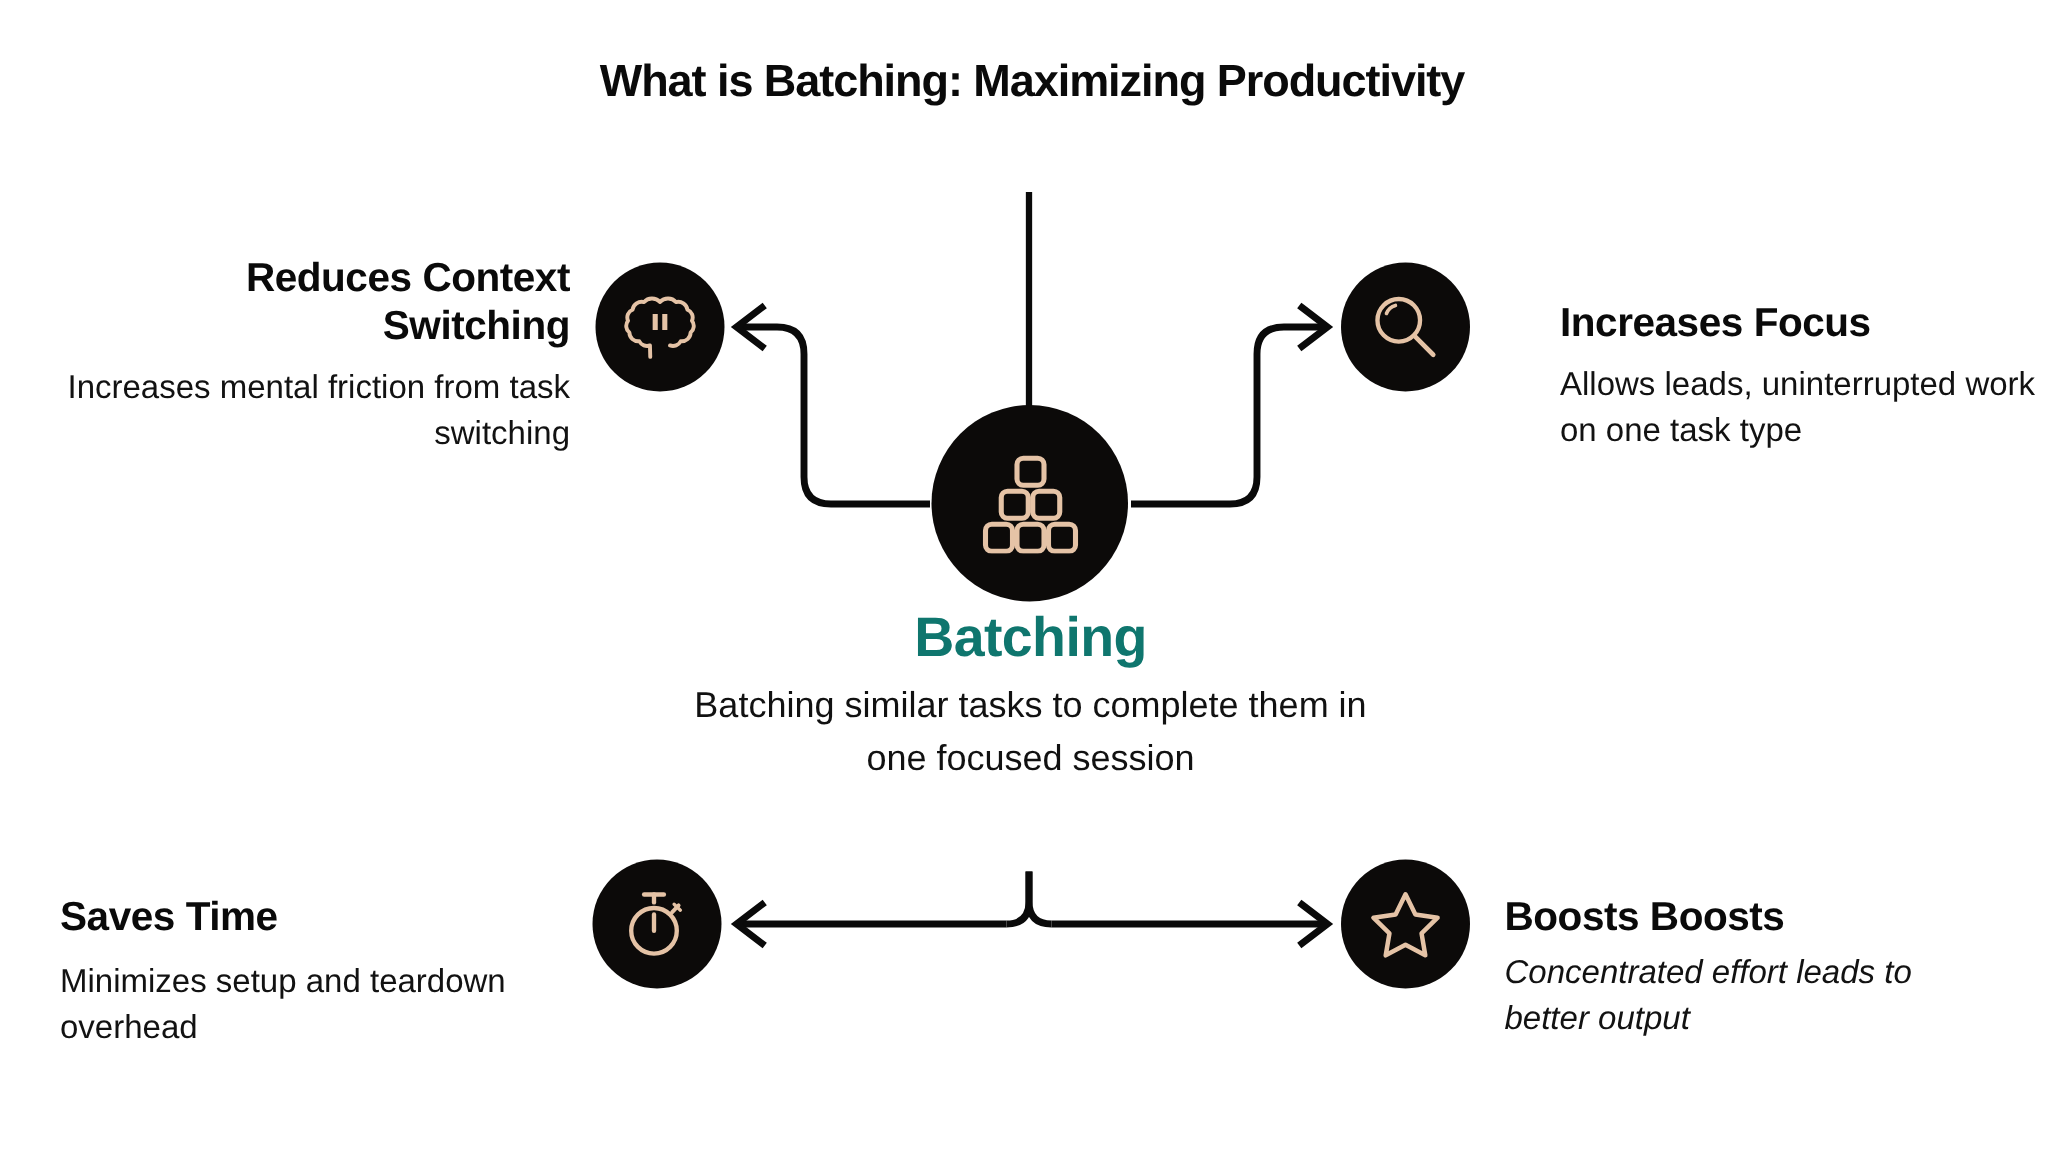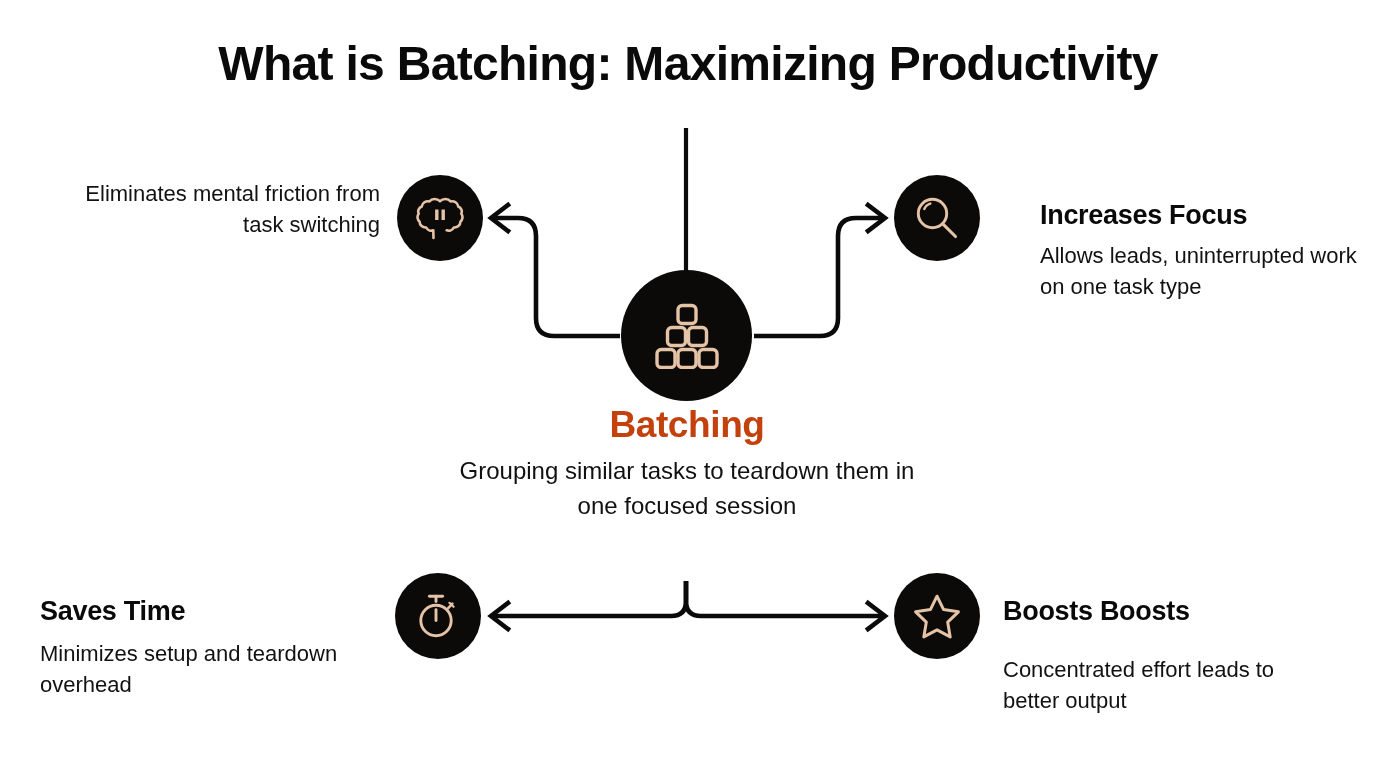--- a/index.html
+++ b/index.html
@@ -26,21 +26,21 @@
     background: #ffffff;
   }
 
   
   #page-title {
     position: absolute;
     top: 38px;
     left: 0;
     width: 1376px;
     text-align: center;
-    font-size: 48px;
+    font-size: 30px;
     font-weight: 700;
     letter-spacing: -0.7px;
     color: #0a0a0a;
     line-height: 1.1;
     white-space: nowrap;
   }
 
   
   #connectors {
     position: absolute;
@@ -86,21 +86,21 @@
     left: 448px;
     top: 404px;
     width: 478px;
     text-align: center;
   }
 
   #center-title {
     font-size: 37px;
     font-weight: 700;
     letter-spacing: -0.4px;
-    color: #c2410c;
+    color: #0f766e;
     line-height: 1.12;
   }
 
   #center-desc {
     margin-top: 9px;
     font-size: 24px;
     font-weight: 400;
     line-height: 1.42;
     color: #111111;
   }
@@ -145,21 +145,21 @@
     width: 335px;
   }
   #block-time .leaf-desc { margin-top: 10px; }
 
   #block-quality {
     left: 1003px;
     top: 596px;
     width: 330px;
     text-align: left;
   }
-  #block-quality .leaf-desc { margin-top: 26px; }
+  #block-quality .leaf-desc { margin-top: 4px; font-style: italic; }
 </style>
 </head>
 <body>
 
 <div id="canvas">
 
   <h1 id="page-title">What is Batching: Maximizing Productivity</h1>
 
   <svg id="connectors" viewBox="0 0 1376 768" width="1376" height="768" fill="none" xmlns="http://www.w3.org/2000/svg">
 
@@ -190,33 +190,34 @@
       <rect x="37.5" y="24.5" width="18" height="18" rx="4.2" stroke="#e5c3a6" stroke-width="3.4"></rect>
 
       <rect x="6" y="46.5" width="18" height="18" rx="4.2" stroke="#e5c3a6" stroke-width="3.4"></rect>
       <rect x="27" y="46.5" width="18" height="18" rx="4.2" stroke="#e5c3a6" stroke-width="3.4"></rect>
       <rect x="48" y="46.5" width="18" height="18" rx="4.2" stroke="#e5c3a6" stroke-width="3.4"></rect>
     </svg>
   </div>
 
   <div id="center-label-block">
     <div id="center-title">Batching</div>
-    <div id="center-desc">Grouping similar tasks to teardown them in one focused session</div>
+    <div id="center-desc">Batching similar tasks to complete them in one focused session</div>
   </div>
 
   <div class="node-circle satellite" id="circle-reduce">
     <svg class="node-icon" width="48" height="44" viewBox="0 0 48 44" fill="none" xmlns="http://www.w3.org/2000/svg">
       <path d="M24 5.2c-3.0-3.0-8.0-2.9-10.6 0.2-3.6-0.9-7.2 1.5-7.7 5.1-2.9 1.1-4.3 4.5-3.0 7.3-1.9 2.4-1.5 6.0 0.9 7.9 0.0 3.5 3.1 6.2 6.6 5.8 1.3 2.6 4.4 3.8 7.1 2.8l0.2 7.6" stroke="#e5c3a6" stroke-width="2.6" stroke-linecap="round" stroke-linejoin="round"></path>
       <path d="M24 5.2c3.0-3.0 8.0-2.9 10.6 0.2 3.6-0.9 7.2 1.5 7.7 5.1 2.9 1.1 4.3 4.5 3.0 7.3 1.9 2.4 1.5 6.0-0.9 7.9 0.0 3.5-3.1 6.2-6.6 5.8-1.3 2.6-4.4 3.8-7.1 2.8" stroke="#e5c3a6" stroke-width="2.6" stroke-linecap="round" stroke-linejoin="round"></path>
       <path d="M20.8 13.4v10.6M27.2 13.4v10.6" stroke="#e5c3a6" stroke-width="3.4" stroke-linecap="butt"></path>
     </svg>
   </div>
 
   <div class="leaf-block" id="block-reduce">
-    <div class="leaf-desc">Eliminates mental friction from task switching</div>
+    <div class="leaf-title">Reduces Context Switching</div>
+    <div class="leaf-desc">Increases mental friction from task switching</div>
   </div>
 
   <div class="node-circle satellite" id="circle-focus">
     <svg class="node-icon" width="46" height="46" viewBox="0 0 46 46" fill="none" xmlns="http://www.w3.org/2000/svg">
       <circle cx="18.5" cy="18.5" r="14.2" stroke="#e5c3a6" stroke-width="2.9"></circle>
       <path d="M10.3 14.0a9.0 9.0 0 0 1 6.0-5.4" stroke="#e5c3a6" stroke-width="2.4" stroke-linecap="round"></path>
       <path d="M28.8 28.8 L41.5 41.5" stroke="#e5c3a6" stroke-width="3.1" stroke-linecap="round"></path>
     </svg>
   </div>
 

